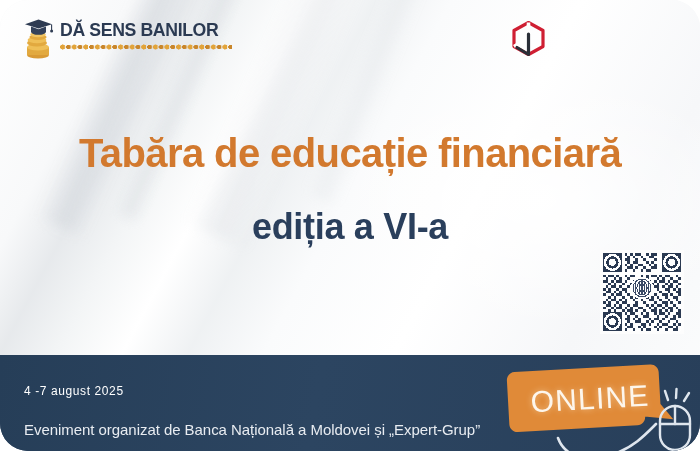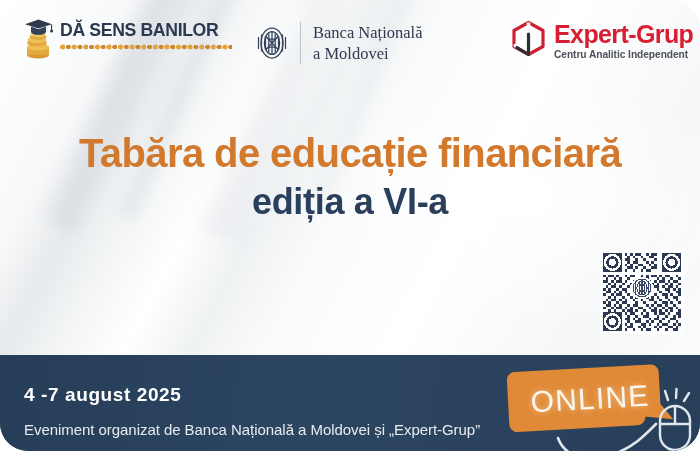--- a/index.html
+++ b/index.html
@@ -145,21 +145,21 @@
     letter-spacing: -0.6px;
     white-space: nowrap;
   }
   .headline-sub {
     font-family: "Liberation Sans", sans-serif;
     font-weight: 700;
     font-size: 36px;
     line-height: 1.1;
     color: #2a3f5c;
     letter-spacing: -0.3px;
-    margin-top: 7px;
+    margin-top: 32px;
   }
 
   
   .qr-box {
     position: absolute;
     left: 600px; top: 250px;
     width: 84px; height: 84px;
     background: #fdfdfd;
     padding: 3px;
     box-sizing: border-box;
@@ -178,25 +178,24 @@
     overflow: hidden;
   }
   .band-tint {
     position: absolute; inset: 0;
     background: linear-gradient(100deg, rgba(38,62,88,1) 0%, rgba(44,69,97,1) 45%, rgba(40,63,90,1) 100%);
   }
   .band-date {
     position: absolute;
     left: 24px; top: 29px;
     font-family: "Liberation Sans", sans-serif;
-    font-size: 19px;
+    font-size: 12px;
     color: #ffffff;
     letter-spacing: 0.6px;
     white-space: nowrap;
-    font-weight: bold;
   }
   .band-note {
     position: absolute;
     left: 24px; top: 66px;
     font-family: "Liberation Sans", sans-serif;
     font-size: 15px;
     color: #e8ecf1;
     letter-spacing: -0.05px;
     white-space: nowrap;
   }
@@ -259,54 +258,28 @@
             <circle cx="29.6" cy="17" r="1.5" fill="#2e3b52"></circle>
           </g>
         </svg>
       </div>
       <div class="dsb-text-wrap">
         <div class="dsb-title">DĂ SENS BANILOR</div>
         <div class="dsb-coinline"></div>
       </div>
     </div>
 
-    <div class="logo logo-bnm">
-      <div class="bnm-emblem">
-        <svg viewBox="0 0 40 46" width="40" height="46" aria-hidden="true">
-          <g fill="none" stroke="#32405a" stroke-width="1.25">
-            <ellipse cx="20" cy="23" rx="11" ry="15"></ellipse>
-            <ellipse cx="20" cy="23" rx="7.6" ry="11.4"></ellipse>
-            <path d="M9.5 14.5 L9.5 31.5 M30.5 14.5 L30.5 31.5"></path>
-            <path d="M6.5 17 L6.5 29 M33.5 17 L33.5 29"></path>
-            <path d="M13.5 16 L13.5 30 M26.5 16 L26.5 30"></path>
-            <path d="M13.5 16 L26.5 30 M26.5 16 L13.5 30"></path>
-            <path d="M16.8 13.5 L16.8 32.5 M23.2 13.5 L23.2 32.5"></path>
-            <path d="M20 12 L20 34"></path>
-            <path d="M16.8 19 L23.2 19 M16.8 27 L23.2 27"></path>
-          </g>
-        </svg>
-      </div>
-      <div class="bnm-divider"></div>
-      <div class="bnm-text">
-        <div>Banca Națională</div>
-        <div>a Moldovei</div>
-      </div>
-    </div>
 
     <div class="logo logo-eg">
       <div class="eg-mark">
         <svg viewBox="0 0 40 42" width="40" height="42" aria-hidden="true">
           <path d="M20.5 2.5 L35 10.5 L35 26.5 L20.5 34.5 L6 26.5 L6 10.5 Z" fill="none" stroke="#cf1f33" stroke-width="3.2" stroke-linejoin="round"></path>
           <path d="M20.5 2.5 L20.5 17.5 L6 26.5" fill="none" stroke="#ffffff" stroke-width="3.6" stroke-linejoin="round"></path>
           <path d="M20.5 14 L20.5 34.5 L9 27.5" fill="none" stroke="#2a2f38" stroke-width="3.2" stroke-linejoin="round" stroke-linecap="round"></path>
         </svg>
-      </div>
-      <div class="eg-text">
-        <div class="eg-title">Expert-Grup</div>
-        <div class="eg-sub">Centru Analitic Independent</div>
       </div>
     </div>
   </div>
 
   <div class="headline">
     <div class="headline-main">Tabăra de educație financiară</div>
     <div class="headline-sub">ediția a VI-a</div>
   </div>
 
   <div class="qr-box">

